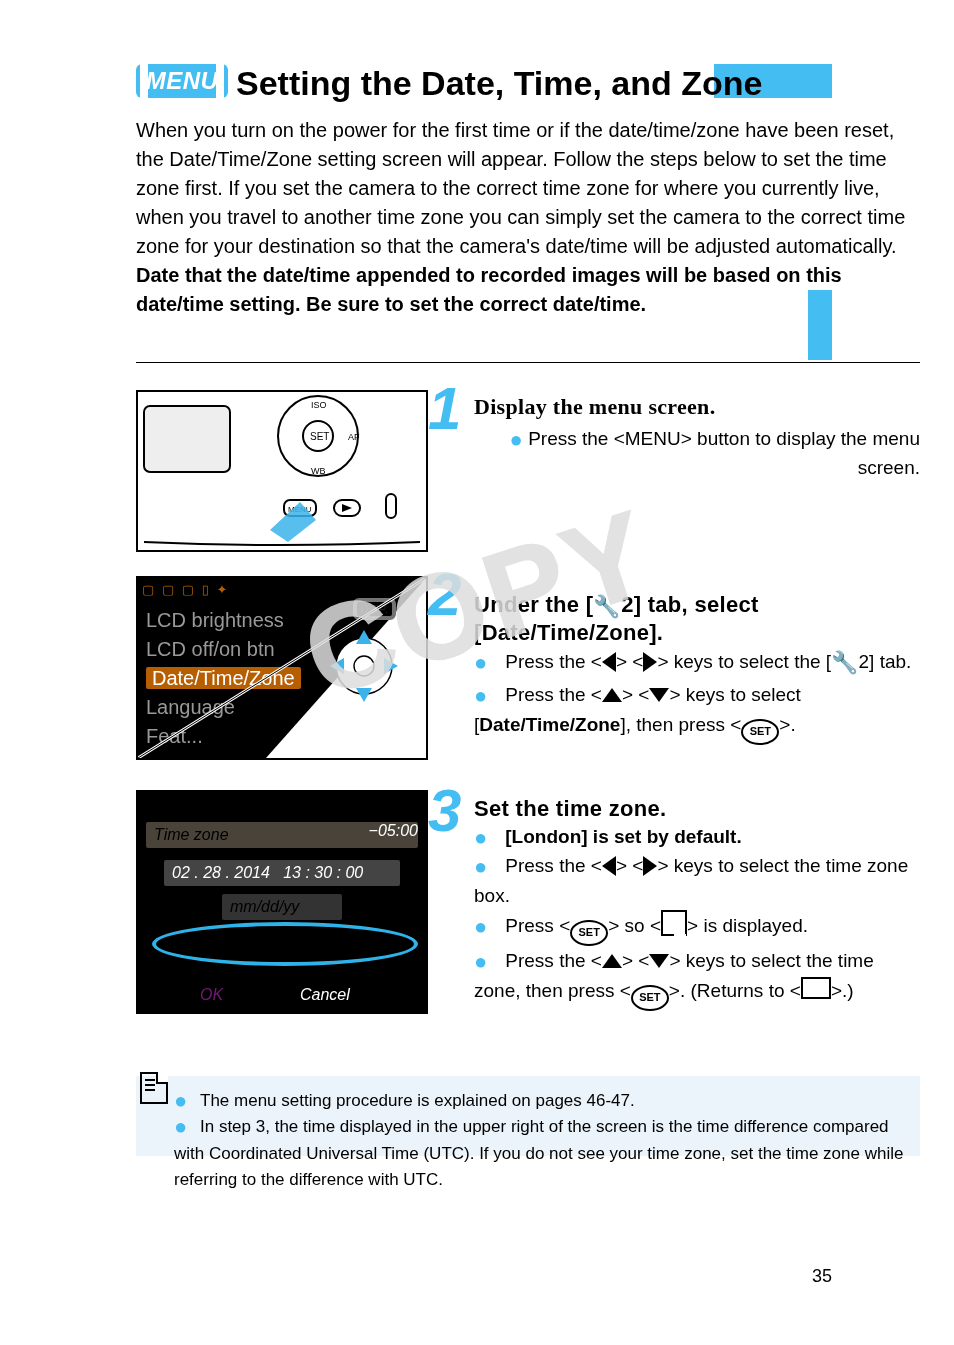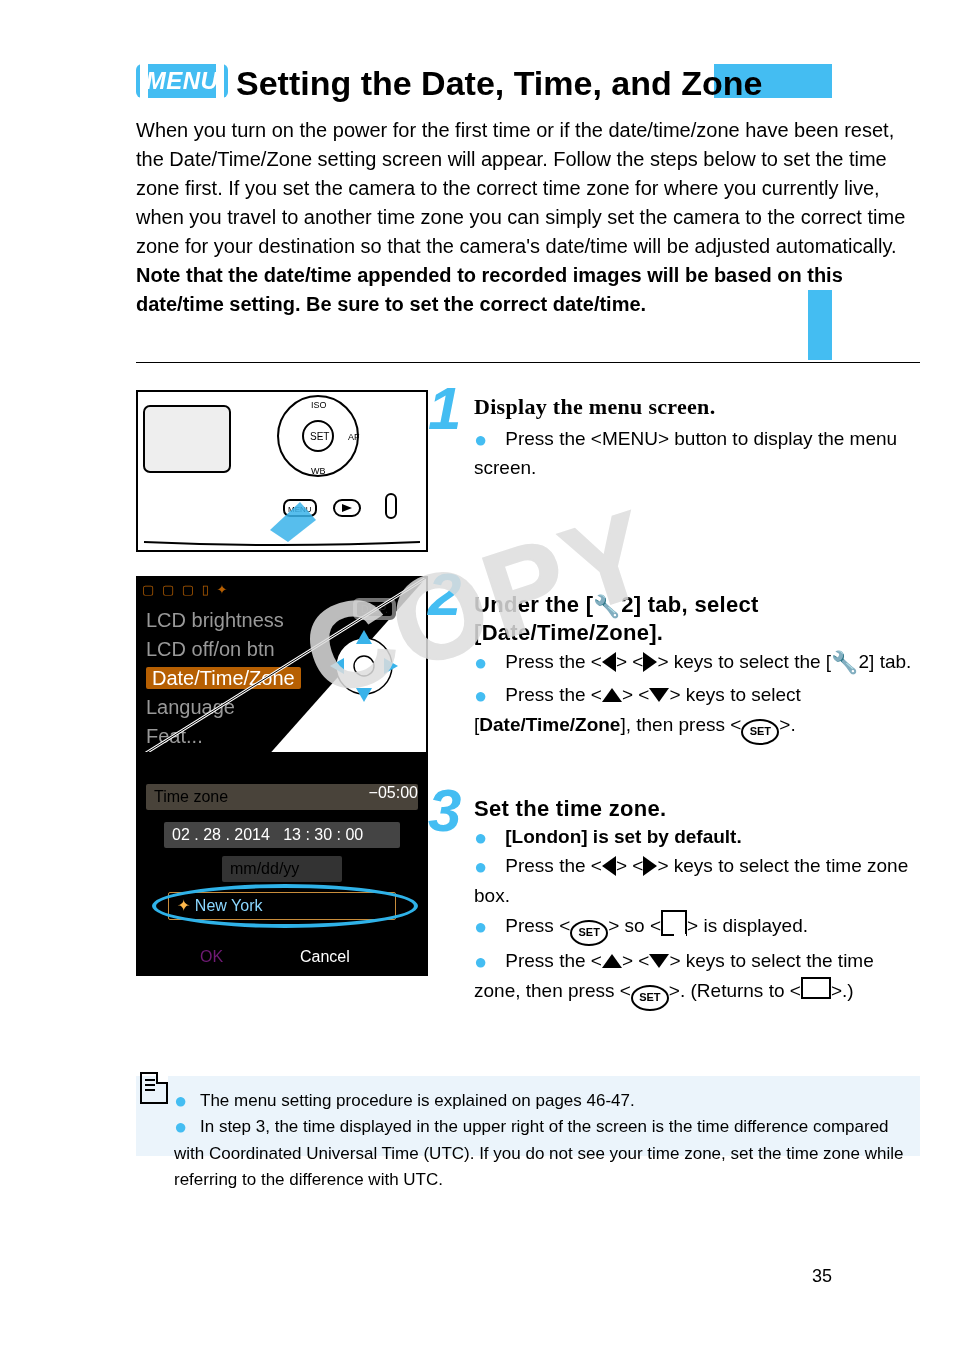--- a/index.html
+++ b/index.html
@@ -22,21 +22,21 @@
   .step-2 { left:378px; top:560px; }
   .step-3 { left:378px; top:776px; }
 
   .step-head { position:absolute; font-weight:700; font-size:22px; letter-spacing:0.3px; }
   .head-1 { left:424px; top:394px;font-family:Liberation Serif, serif; }
   .head-2 { left:424px; top:576px;margin-top:16px; }
   .head-3 { left:424px; top:796px; }
 
   .bul { color:#44bdf2; font-size:22px; line-height:0; vertical-align:-2px; display:inline-block; width:26px; }
   .body-block { position:absolute; left:424px; width:446px; font-size:19px; line-height:1.55; }
-  .b1 { top:424px; }
+  .b1 { top:424px;text-align:right; }
   .b2 { top:646px; }
   .b3 { top:822px; }
 
   .menu-word { font-family:Arial, sans-serif; }
   .arrow { display:inline-block; transform:translateY(-1px); }
   .triangle { width:0; height:0; display:inline-block; vertical-align:middle; border-style:solid; }
   .tri-left  { border-width:10px 14px 10px 0; border-color:transparent #000 transparent transparent; }
   .tri-right { border-width:10px 0 10px 14px; border-color:transparent transparent transparent #000; }
   .tri-up    { border-width:0 10px 14px 10px; border-color:transparent transparent #000 transparent; }
   .tri-down  { border-width:14px 10px 0 10px; border-color:#000 transparent transparent transparent; }
@@ -56,21 +56,21 @@
   .note-lines { position:absolute; left:3px; top:5px; width:10px; }
   .note-lines span{ display:block; height:2px; background:#000; margin-bottom:3px; width:10px; }
 
   .note-list { position:absolute; left:124px; top:1088px; font-size:17px; line-height:1.55; width:740px; }
   .page-no { position:absolute; right:72px; bottom:58px; font-size:18px; }
 
   
   .fig { position:absolute; left:86px; width:288px; height:158px; border:2px solid #000; overflow:hidden; }
   .fig-1 { top:390px; }
   .fig-2 { top:576px; height:180px; }
-  .fig-3 { top:752px; height:220px; }
+  .fig-3 { top:790px; height:220px;font-style:italic; }
 
   .fig-1 svg { position:absolute; inset:0; }
 
   .fig-2 .caption-lines { position:absolute; left:8px; top:28px; color:#999; font-size:20px; line-height:1.45; }
   .fig-2 .hl { background:#b65f02; color:#fff; padding:0 6px; border-radius:2px; }
   .fig-2 .topbar { position:absolute; left:4px; top:4px; color:#b65f02; font-size:13px; letter-spacing:2px; }
   .fig-2 .dark { position:absolute; inset:0; background:#000; }
   .fig-2 .cut { position:absolute; right:0; bottom:0; width:0; height:0; border-style:solid; border-width:0 0 180px 160px; border-color:transparent transparent #fff transparent; }
   .fig-2 .disp-label { position:absolute; right:30px; top:20px; font-size:11px; color:#222; border:4px solid #737373; border-radius:6px; padding:1px 4px; }
 
@@ -98,21 +98,21 @@
     <span>MENU</span>
     <span class="menu-badge-after"></span>
   </div>
   <div class="sidebar-tab"></div>
   <div class="side-square"></div>
 
   <div style="position:absolute; left:186px; top:64px; font-size:34px; font-weight:700;"> Setting the Date, Time, and Zone</div>
 
   <div class="intro">
     <span>When you turn on the power for the first time or if the date/time/zone have been reset, the Date/Time/Zone setting screen will appear. Follow the steps below to set the time zone first. If you set the camera to the correct time zone for where you currently live, when you travel to another time zone you can simply set the camera to the correct time zone for your destination so that the camera's date/time will be adjusted automatically.</span><br>
-    <span style="font-weight:700">Note that the date/time appended to recorded images will be based on this date/time setting. Be sure to set the correct date/time.</span>
+    <span style="font-weight:700">Date that the date/time appended to recorded images will be based on this date/time setting. Be sure to set the correct date/time.</span>
   </div>
 
   <div class="thin-rule rule-1"></div>
 
   <div class="fig fig-1">
     <svg viewBox="0 0 288 158" xmlns="http://www.w3.org/2000/svg">
       <rect x="6" y="14" width="86" height="66" rx="6" fill="#eee" stroke="#000" stroke-width="2"></rect>
       <circle cx="180" cy="44" r="40" fill="#fff" stroke="#000" stroke-width="2"></circle>
       <circle cx="180" cy="44" r="15" fill="#fff" stroke="#000" stroke-width="2"></circle>
       <text x="172" y="48" font-size="10">SET</text>
@@ -178,23 +178,20 @@
 
   <div class="fig fig-3">
     <div class="dark"></div>
     <div class="title">Date/Time/Zone</div>
     <div class="row tz-row">Time zone</div>
     <div class="tz-val" style="color:#fff">−05:00</div>
     <div class="row dt-row" style="color:#fff">
       <span>02 . 28 . 2014</span>&nbsp;&nbsp;&nbsp;<span>13 : 30 : 00</span>
     </div>
     <div class="row fmt-row">mm/dd/yy</div>
-    <div class="row city-row">
-      <span style="color:#ffb84a">✦</span>&nbsp;<span>New York</span>
-    </div>
     <div class="ellipse"></div>
     <div class="ok" style="color:#701a75">OK</div>
     <div class="cancel" style="color:#fff">Cancel</div>
   </div>
 
   <div class="big-step step-3">3</div>
   <div class="step-head head-3">Set the time zone.</div>
   <div class="body-block b3">
     <span class="bul">●</span>
     <b>[London] is set by default.</b><br>

